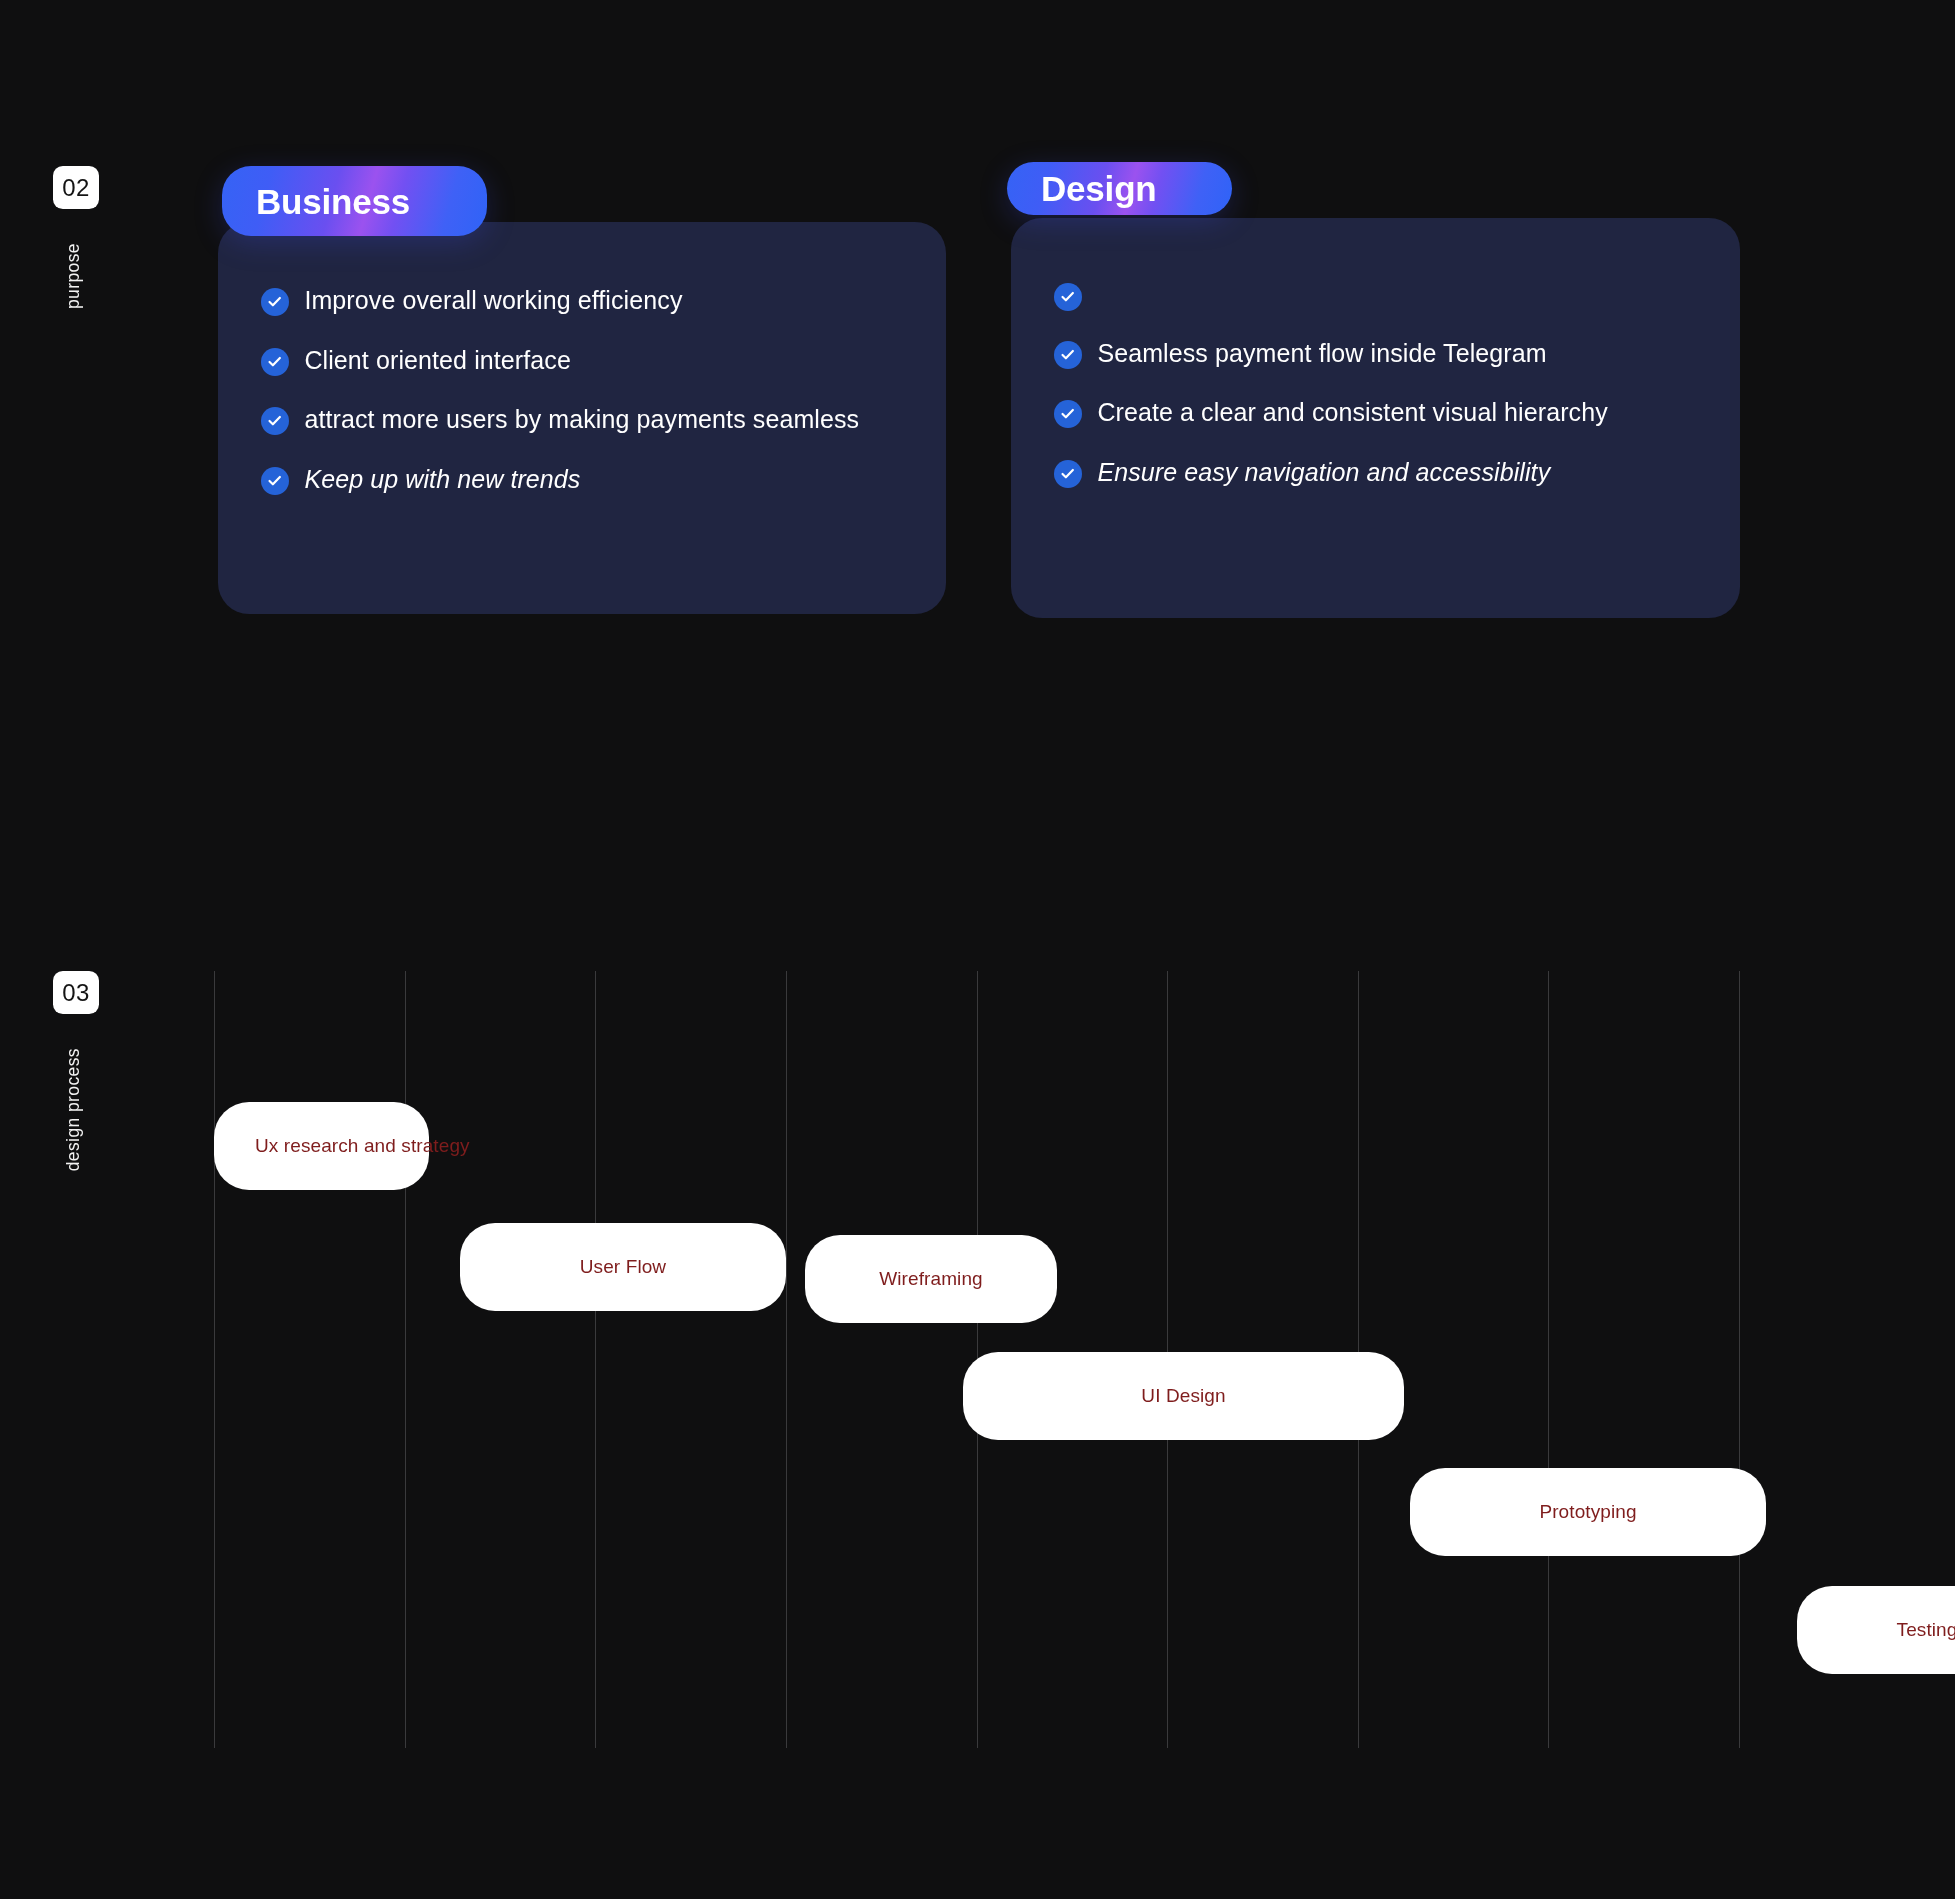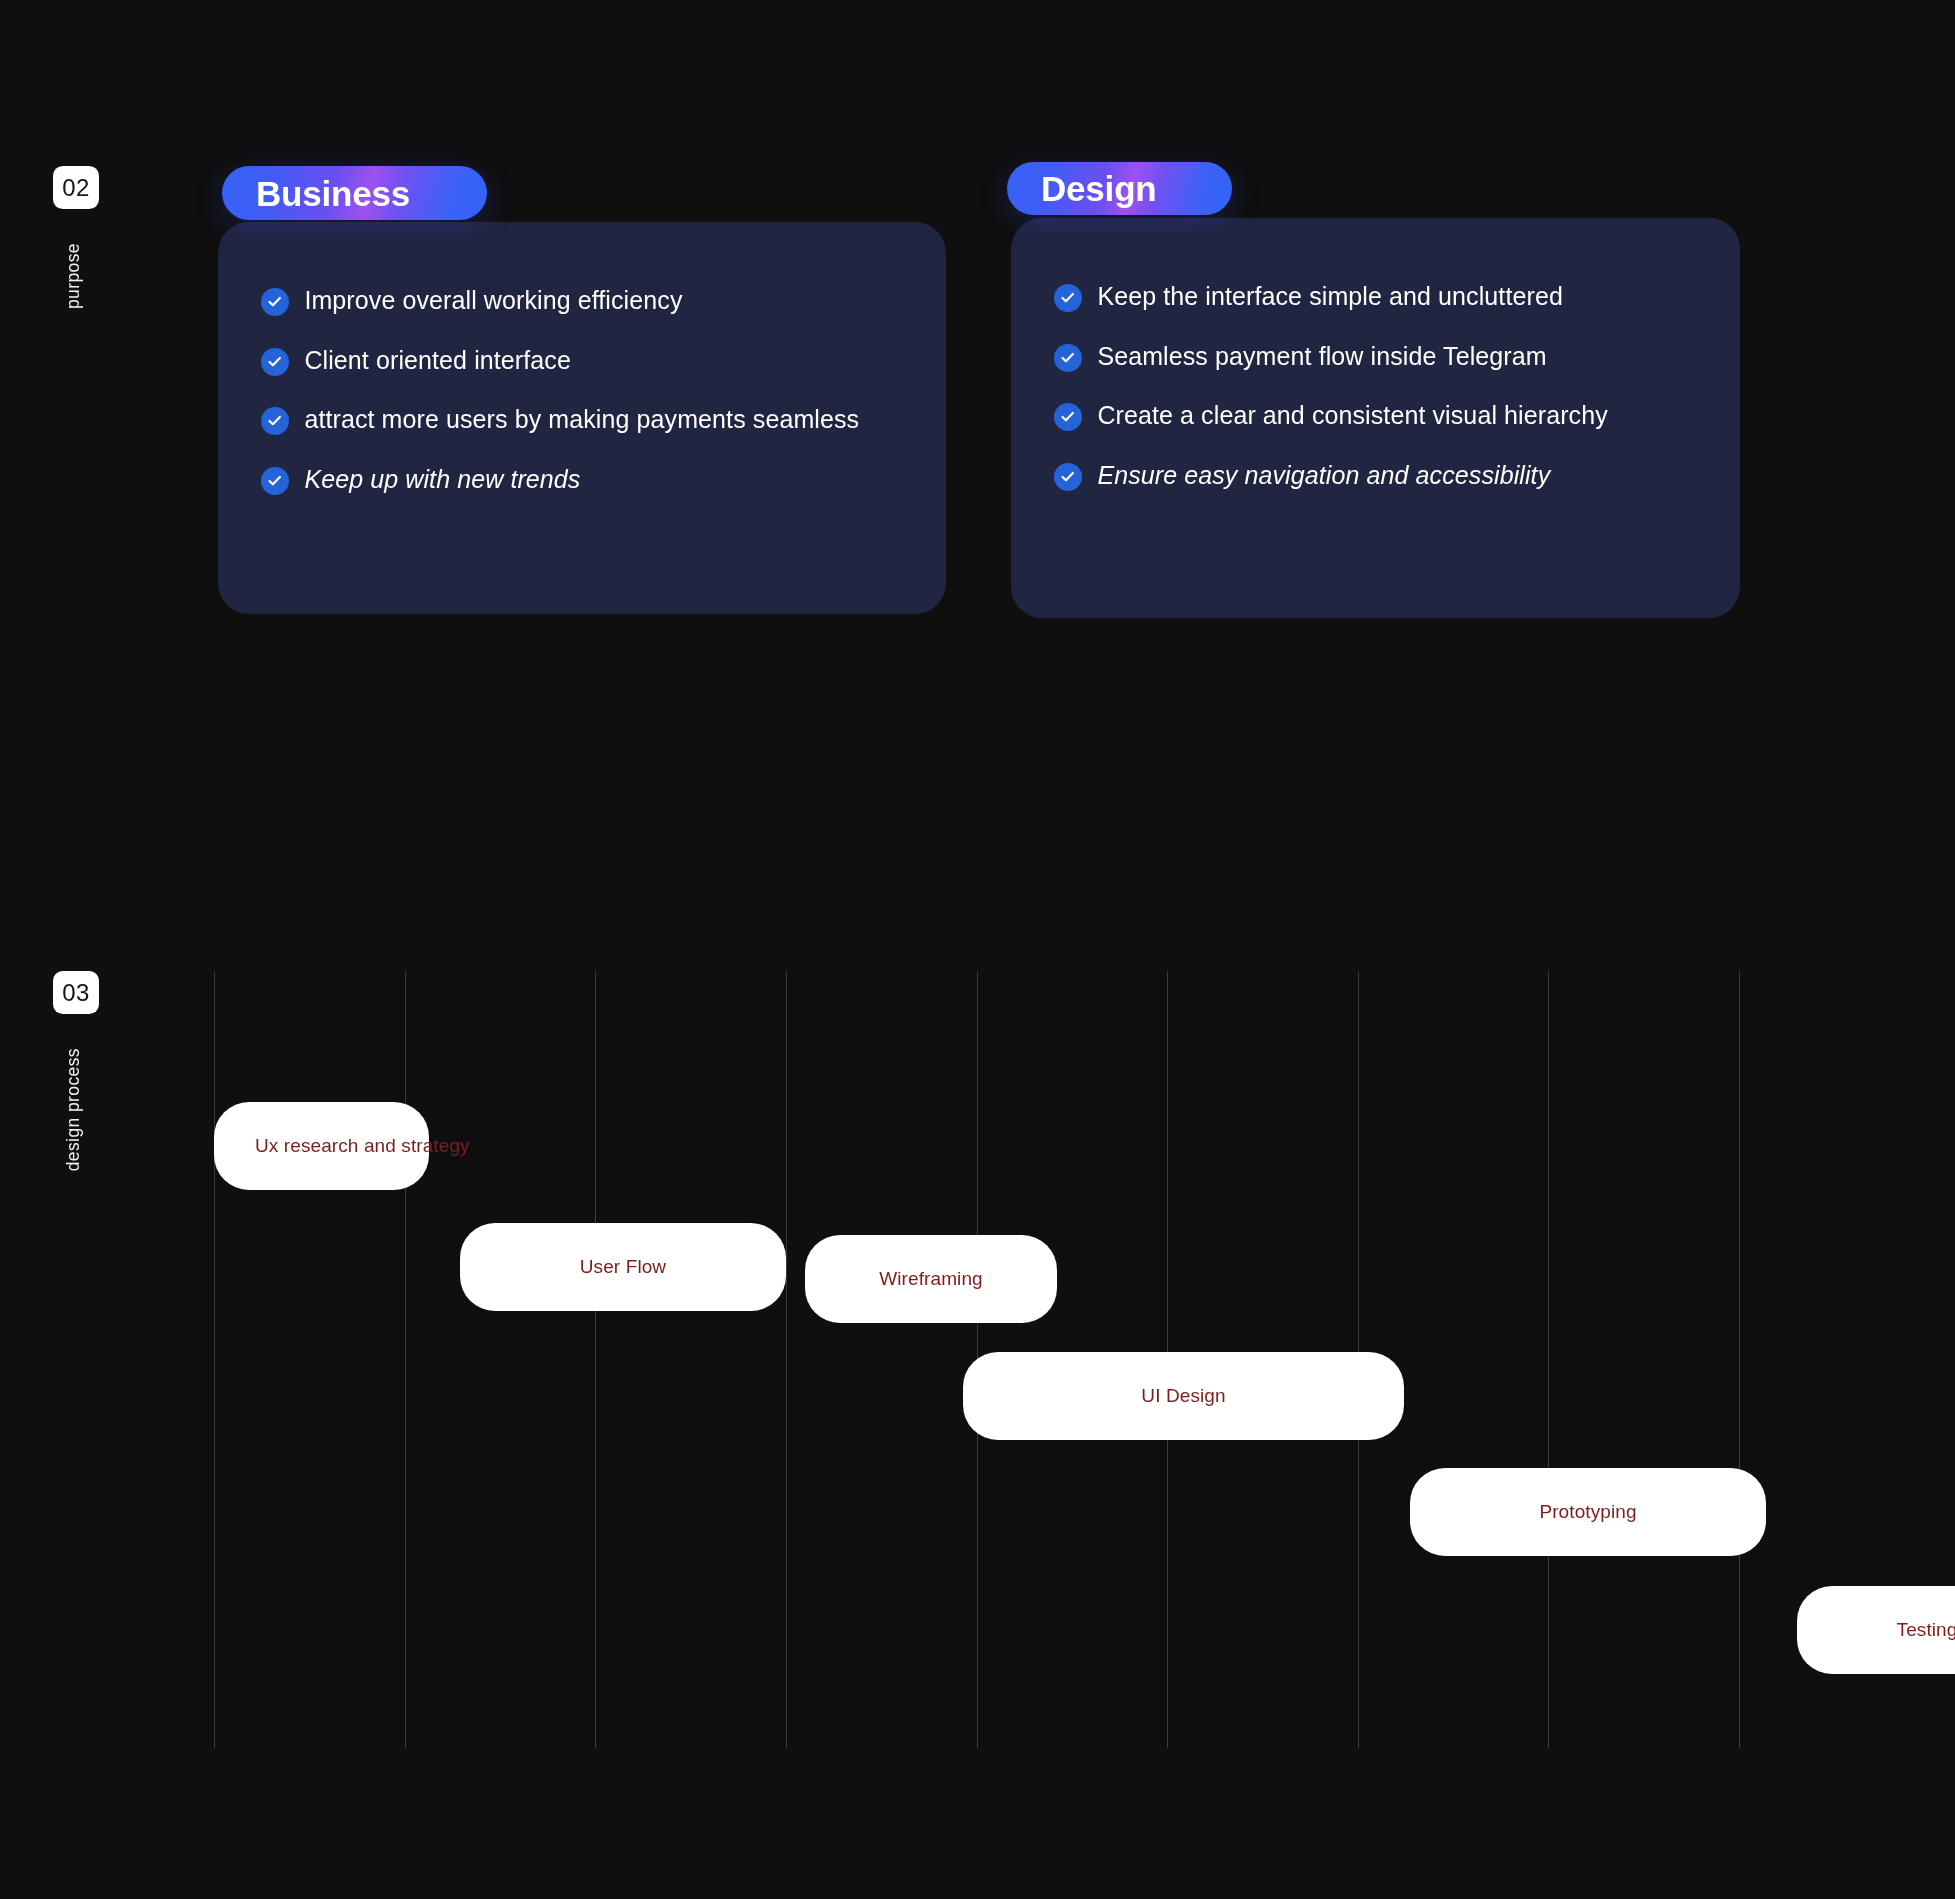--- a/index.html
+++ b/index.html
@@ -95,21 +95,21 @@
         #2f63f7 100%);
     display: flex;
     align-items: center;
     padding: 0 34px;
     box-shadow: 0 7px 28px rgba(60,70,220,0.25);
   }
   .card-pill.business {
     left: 222px;
     top: 166px;
     width: 265px;
-    height: 54px;
+    height: 70px;
   }
   .card-pill.design {
     left: 1007px;
     top: 162px;
     width: 225px;
     height: 53px;
   }
   .card-pill .pill-title {
     font-size: 35px;
     font-weight: bold;
@@ -251,21 +251,20 @@
 
   <div class="card design">
     <div class="card-list">
 
       <div class="list-item">
         <span class="check-icon">
           <svg width="15.4" height="15.4" viewBox="0 0 22 22" aria-hidden="true">
             <path d="M3.6 11.4 L8.4 16.2 L18.4 5.6" fill="none" stroke="#ffffff" stroke-width="3.1" stroke-linecap="round" stroke-linejoin="round"></path>
           </svg>
         </span>
-        <span class="list-text">Keep the interface simple and uncluttered</span>
       </div>
 
       <div class="list-item">
         <span class="check-icon">
           <svg width="15.4" height="15.4" viewBox="0 0 22 22" aria-hidden="true">
             <path d="M3.6 11.4 L8.4 16.2 L18.4 5.6" fill="none" stroke="#ffffff" stroke-width="3.1" stroke-linecap="round" stroke-linejoin="round"></path>
           </svg>
         </span>
         <span class="list-text">Seamless payment flow inside Telegram</span>
       </div>

